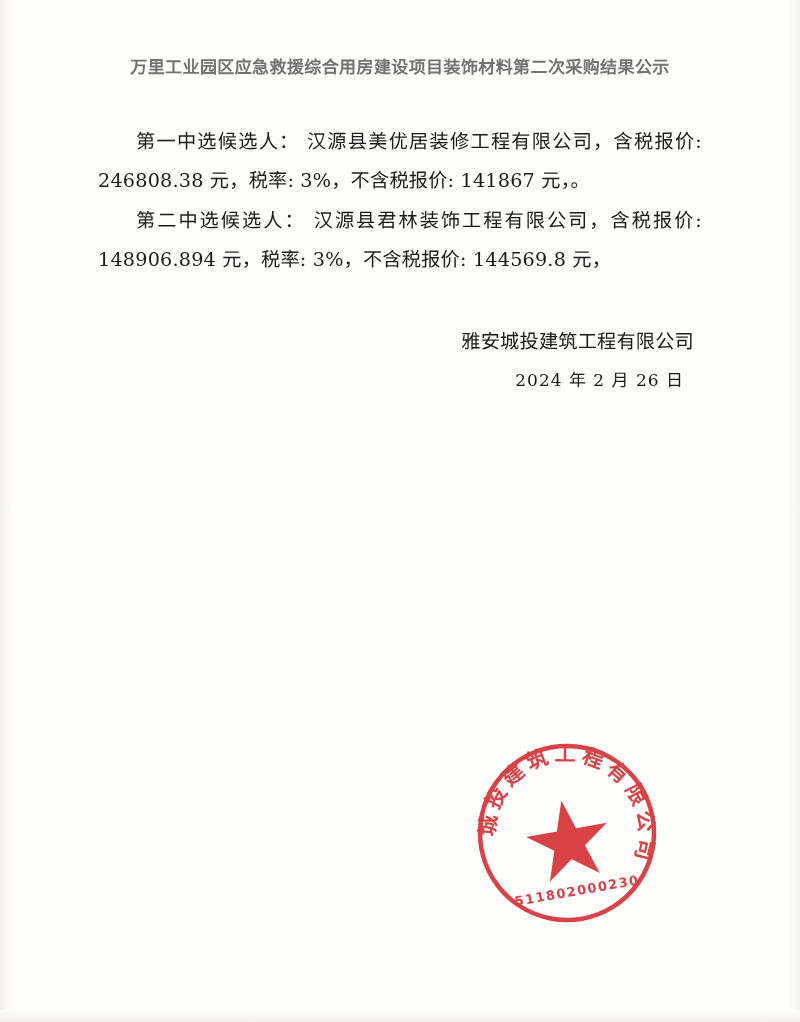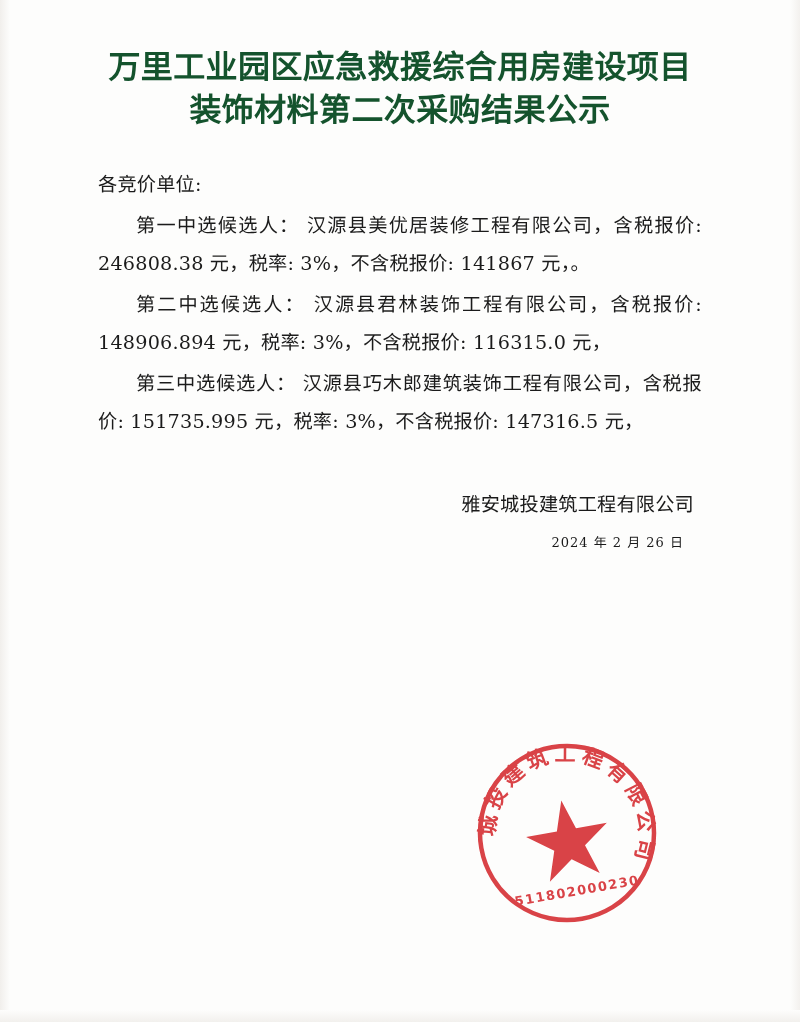--- a/index.html
+++ b/index.html
@@ -21,27 +21,27 @@
     width: 800px;
     height: 1022px;
     background: #fdfdfc;
     box-sizing: border-box;
     padding: 0 98px;
   }
 
   .doc-title {
     margin: 0;
     padding-top: 46px;
-    font-size: 32px;
+    font-size: 17px;
     line-height: 43px;
     font-weight: bold;
     text-align: center;
     letter-spacing: 0.4px;
     font-family: "DejaVu Sans", "Liberation Sans", sans-serif;
-    color: #14532d;
+    color: #737373;
   }
 
   .body-block {
     margin-top: 34px;
   }
 
   p.para {
     margin: 0 0 2px 0;
     font-size: 19.2px;
     line-height: 38.5px;
@@ -58,21 +58,21 @@
     margin-top: 44px;
     text-align: right;
     padding-right: 8px;
   }
   .sign-line {
     font-size: 19.2px;
     line-height: 38px;
     letter-spacing: 0.2px;
   }
   .sign-date {
-    font-size: 13px;
+    font-size: 17px;
     line-height: 38px;
     letter-spacing: 1px;
     padding-right: 10px;
   }
 
   
   .seal {
     position: absolute;
     left: 472px;
     top: 738px;
@@ -114,24 +114,22 @@
 
 <div class="page">
 
   <div class="page-edge-left"></div>
   <div class="page-edge-right"></div>
   <div class="page-edge-bottom"></div>
 
   <h1 class="doc-title">万里工业园区应急救援综合用房建设项目装饰材料第二次采购结果公示</h1>
 
   <div class="body-block">
-    <p class="para">各竞价单位:</p>
     <p class="para indent">第一中选候选人： 汉源县美优居装修工程有限公司，含税报价: 246808.38 元，税率: 3%，不含税报价: 141867 元，。</p>
-    <p class="para indent">第二中选候选人： 汉源县君林装饰工程有限公司，含税报价: 148906.894 元，税率: 3%，不含税报价: 116315.0 元，</p>
-    <p class="para indent">第三中选候选人： 汉源县巧木郎建筑装饰工程有限公司，含税报价: 151735.995 元，税率: 3%，不含税报价: 147316.5 元，</p>
+    <p class="para indent">第二中选候选人： 汉源县君林装饰工程有限公司，含税报价: 148906.894 元，税率: 3%，不含税报价: 144569.8 元，</p>
   </div>
 
   <div class="sign-block">
     <div class="sign-line">雅安城投建筑工程有限公司</div>
     <div class="sign-date">2024 年 2 月  26 日</div>
   </div>
 
   <div class="seal">
     <svg width="190" height="190" viewBox="0 0 190 190" xmlns="http://www.w3.org/2000/svg">
       <defs>

